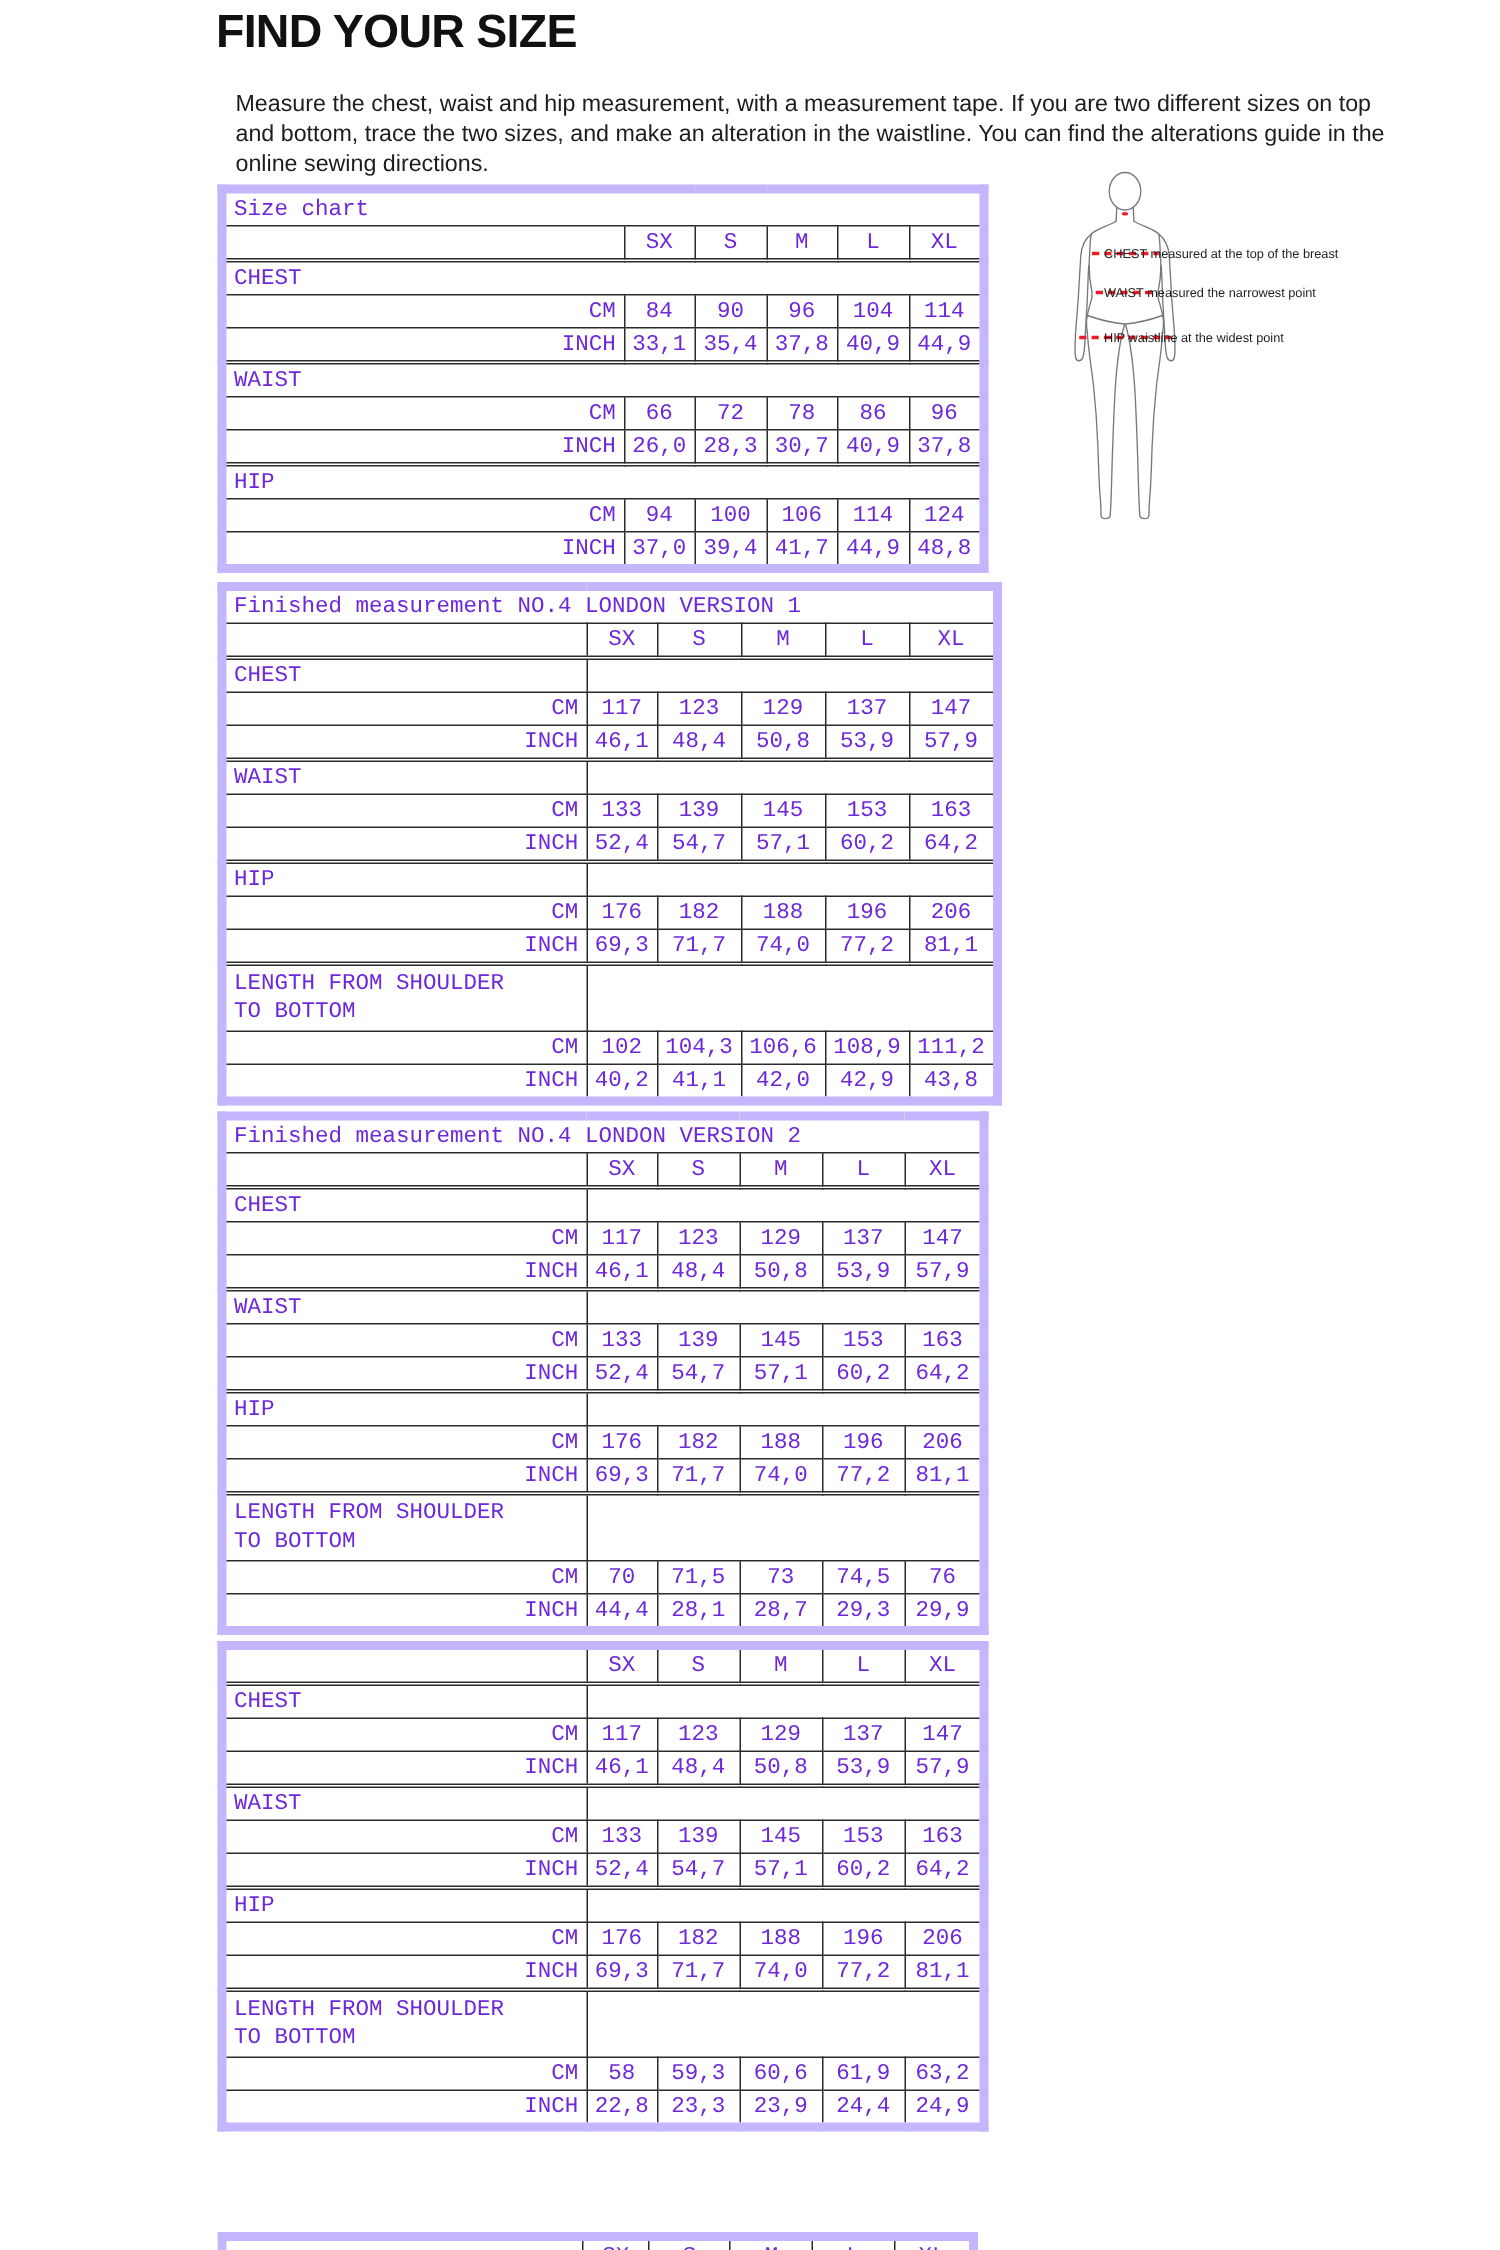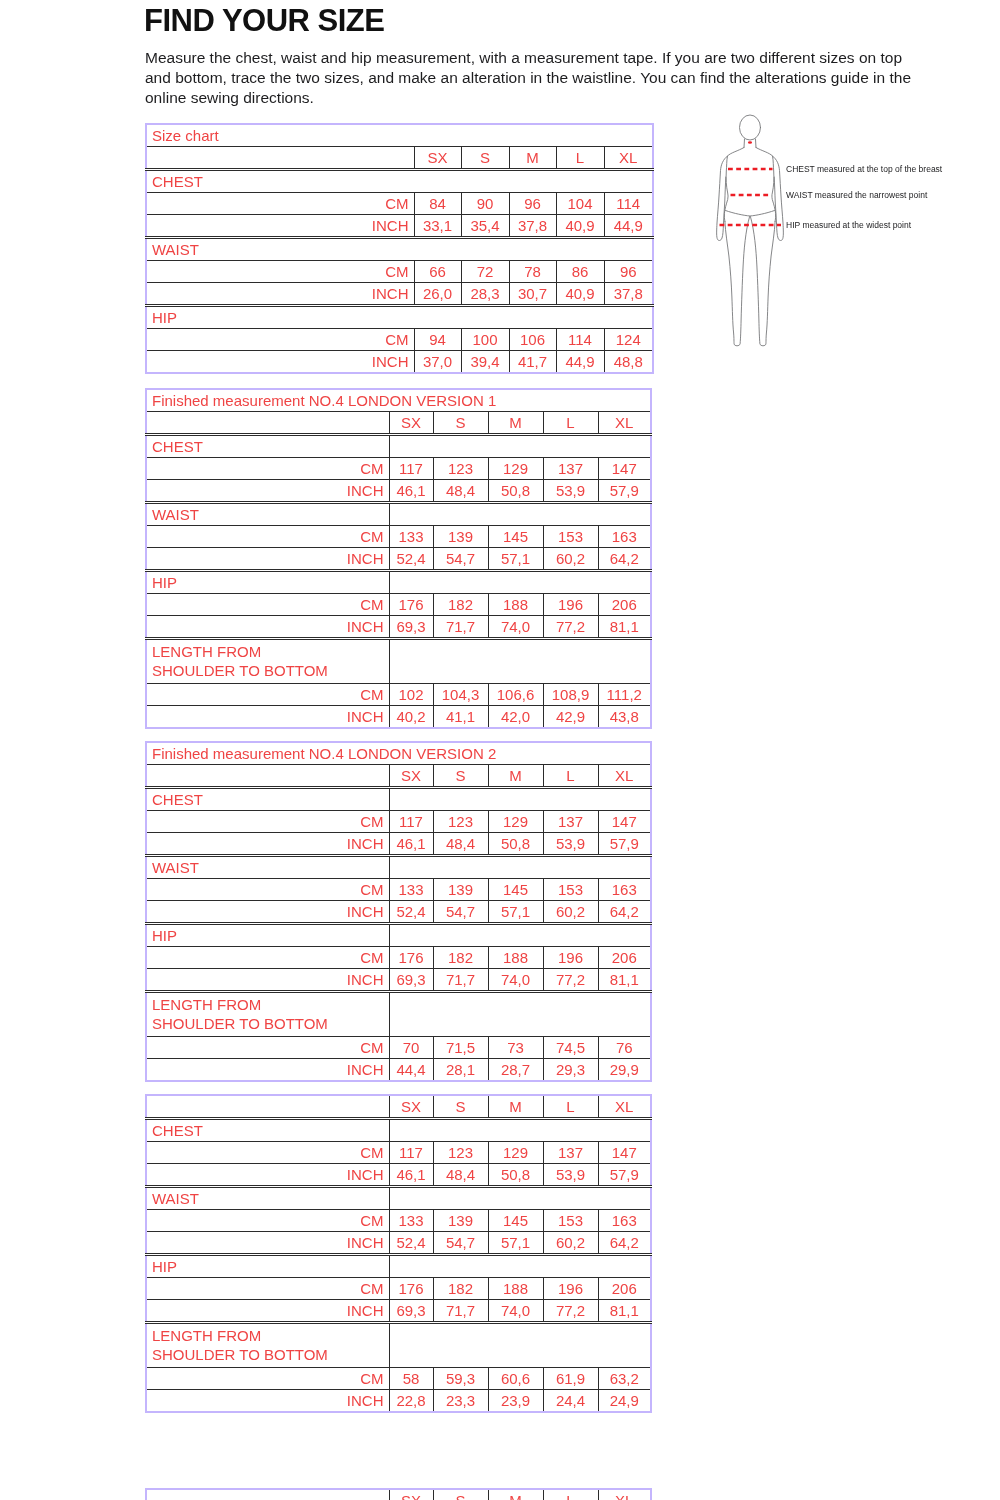--- a/index.html
+++ b/index.html
@@ -5,50 +5,51 @@
   html,body{margin:0;padding:0;}
   body{
     width:1000px;height:1500px;position:relative;background:#ffffff;
     font-family:"Liberation Sans", sans-serif;color:#1d1d1f;overflow:hidden;
   }
   .page-title{
     position:absolute;left:144px;top:4px;margin:0;
     font-size:31px;font-weight:700;letter-spacing:-0.5px;color:#111;line-height:1.1;
   }
   .intro{
-    position:absolute;left:145px;top:48px;width:768px;margin:0;
+    position:absolute;left:145px;top:48px;width:768px;margin:12px;
     font-size:15.5px;line-height:1.3;color:#1d1d1f;
   }
   .tables-region{position:absolute;left:0;top:0;width:1000px;height:1500px;}
   .twrap{position:absolute;left:145px;}
   .tw0{top:123px;} .tw1{top:388px;} .tw2{top:741px;} .tw3{top:1094px;}
   table.size-table{
-    border-collapse:collapse;table-layout:fixed;border:2px solid #c4b5fd;
-    color:#ef4444;
+    border-collapse:collapse;table-layout:fixed;border:6px solid #c4b5fd;
+    color:#6d28d9;
+    font-family:Liberation Mono, monospace;
   }
   table.size-table td{
     border:1px solid #2b2b2b;height:21px;padding:0 5px;
     font-size:15px;line-height:1.05;overflow:hidden;white-space:nowrap;
   }
   td.title-cell{text-align:left;}
   td.size-cell{text-align:center;margin-top:21px;}
   td.val-cell{text-align:center;}
   td.rlabel{text-align:right;}
   td.section-cell{text-align:left;}
   tr.section-row td{border-top:3px double #2b2b2b;}
   tr.length-row td.section-cell{
     white-space:normal;height:43px;padding-right:45px;vertical-align:middle;line-height:1.25;margin-left:48px;
   }
   .partial-clip{
     position:absolute;left:145px;top:1488px;width:507px;height:12px;overflow:hidden;
   }
   
   .figure-wrap{position:absolute;left:705px;top:114px;width:90px;height:235px;}
   .fig-label{
-    position:absolute;left:786px;font-size:8.5px;line-height:1.2;color:#1d1d1f;white-space:nowrap;
+    position:absolute;left:736px;font-size:8.5px;line-height:1.2;color:#1d1d1f;white-space:nowrap;
   }
   .fl0{top:164px;} .fl1{top:190px;} .fl2{top:220px;}
 </style>
 </head>
 <body>
 
 <h1 class="page-title">FIND YOUR SIZE</h1>
 <p class="intro">Measure the chest, waist and hip measurement, with a measurement tape. If you are two different sizes on top and bottom, trace the two sizes, and make an alteration in the waistline. You can find the alterations guide in the online sewing directions.</p>
 
 <div class="tables-region">
@@ -487,13 +488,13 @@
     <g stroke="#ec1c24" stroke-width="2.3" stroke-dasharray="4.8,3.4" fill="none">
       <path d="M23,55 L67.5,55"></path>
       <path d="M25.5,81 L64.5,81"></path>
       <path d="M14.5,111 L76,111"></path>
     </g>
     <ellipse cx="45" cy="28.5" rx="2.1" ry="1.2" fill="#ec1c24" stroke="none"></ellipse>
   </svg>
 </div>
 <div class="fig-label fl0"><span>CHEST</span><span> measured at the top of the breast</span></div>
 <div class="fig-label fl1"><span>WAIST</span><span> measured the narrowest point</span></div>
-<div class="fig-label fl2"><span>HIP</span><span> measured at the widest point</span></div>
+<div class="fig-label fl2"><span>HIP</span><span> waistline at the widest point</span></div>
 
 </body></html>

